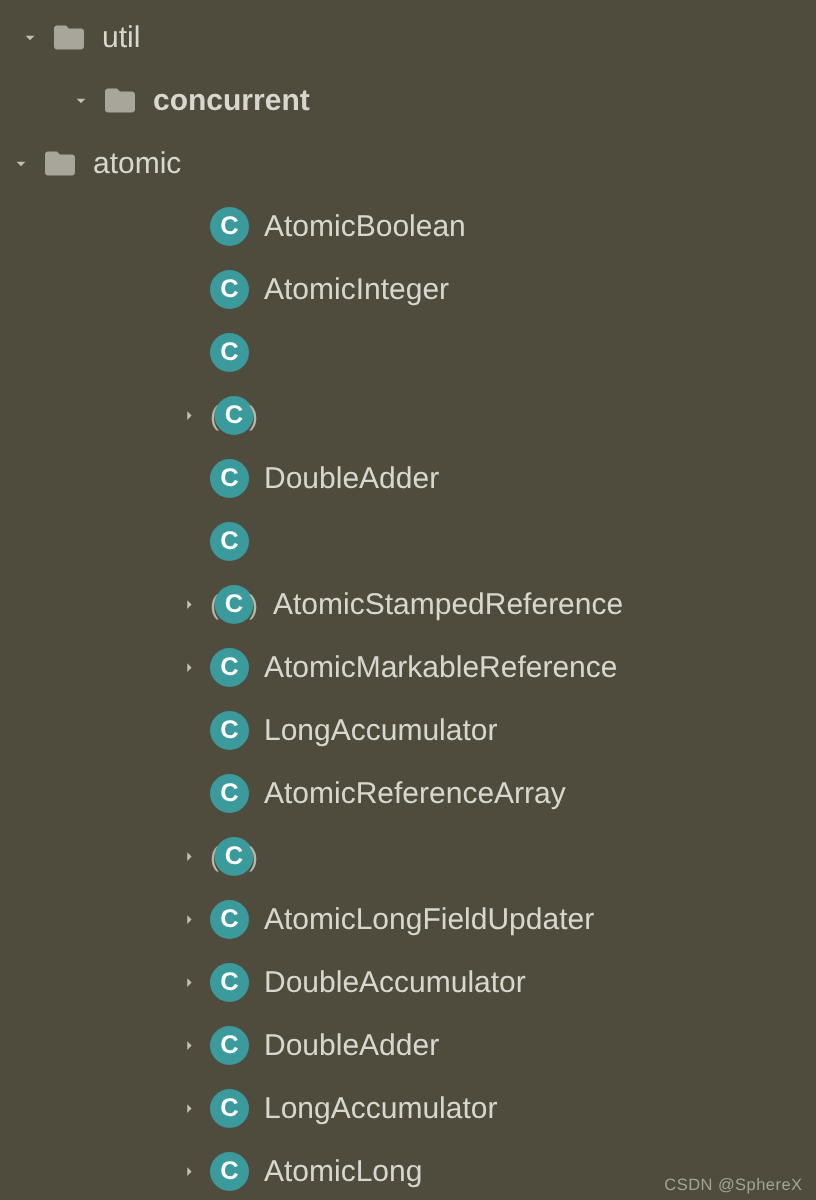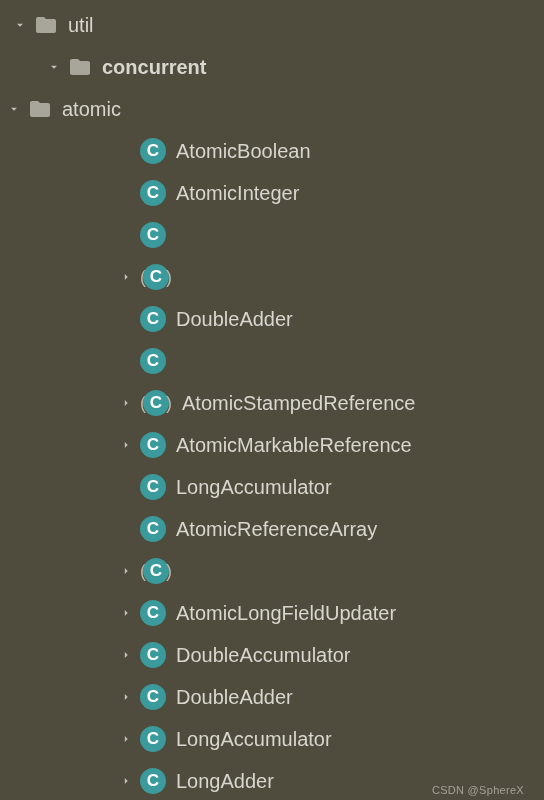--- a/index.html
+++ b/index.html
@@ -91,21 +91,21 @@
       font-weight: 600;
       margin: 0 -3px;
     }
     .label {
       color: #d8d6cf;
       text-align: right;
     }
     .watermark {
       position: absolute;
       bottom: 4px;
-      right: 20px;
+      right: 9px;
       font-size: 11px;
       color: rgba(220, 220, 210, 0.6);
       letter-spacing: 0.3px;
     }
   </style>
 </head>
 <body>
 
 <div class="tree">
 
@@ -267,19 +267,19 @@
         <span class="icon-class">C</span>
         <span class="label">LongAccumulator</span>
       </div>
       <div class="tree-row indent-3">
         <span class="arrow">
           <svg viewBox="0 0 24 24">
             <path fill="currentColor" d="M10 7l5 5-5 5z"></path>
           </svg>
         </span>
         <span class="icon-class">C</span>
-        <span class="label">LongAdder</span>
+        <span class="label">AtomicLong</span>
       </div>
     </div>
 
 </div>
 
 <div class="watermark">CSDN @SphereX</div>
 
 </body></html>

